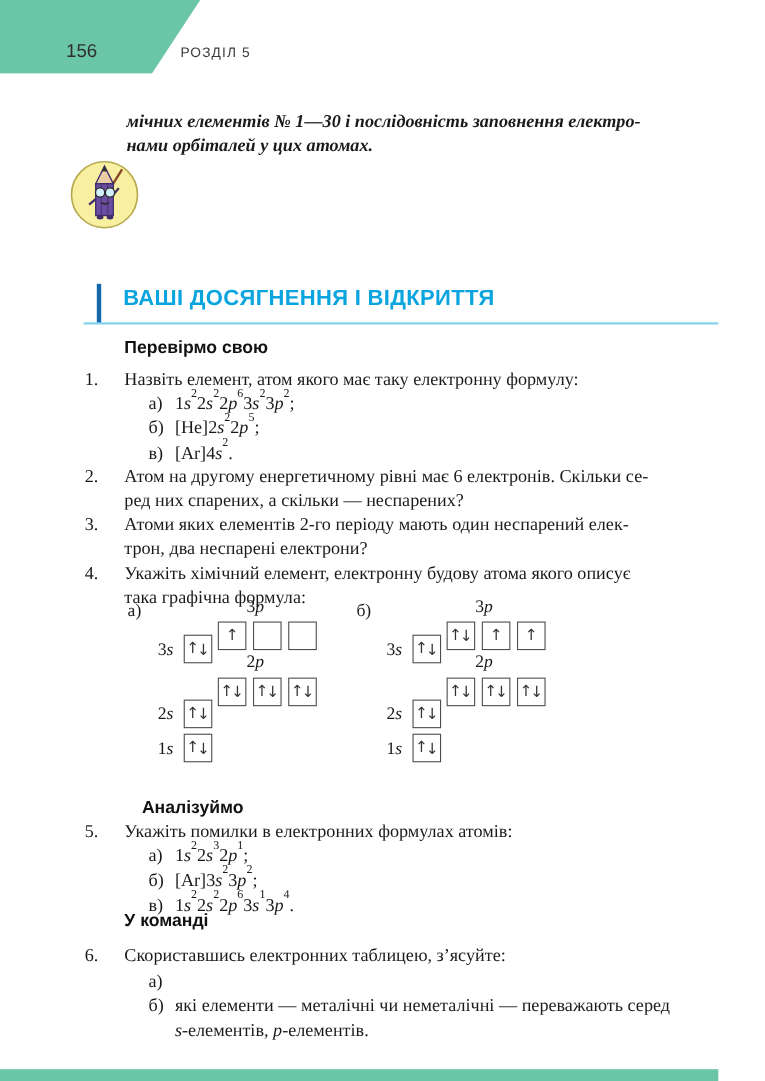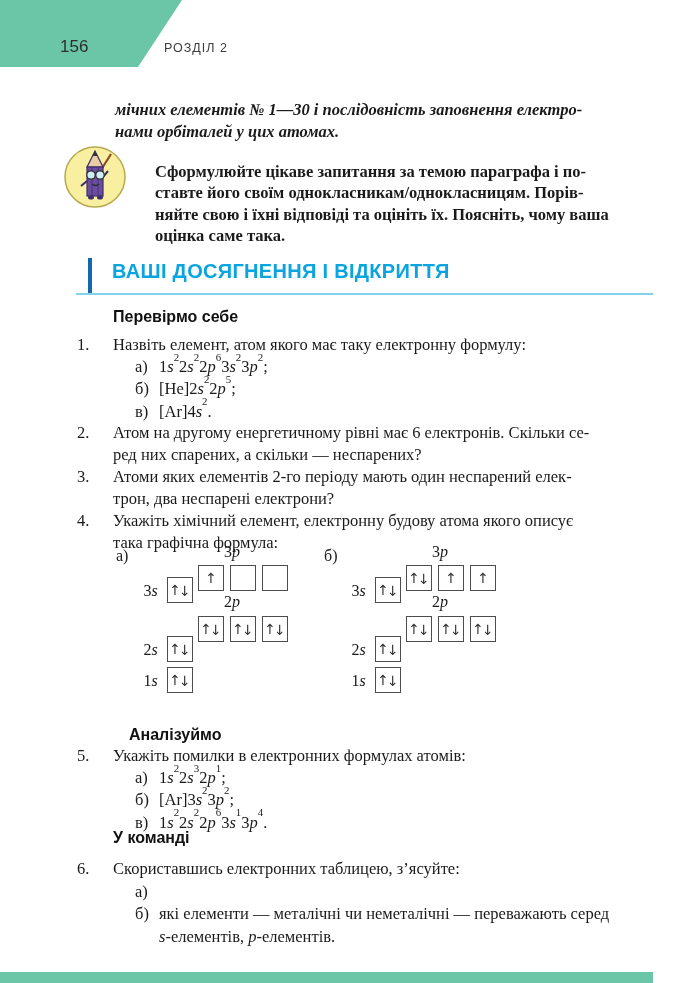--- a/index.html
+++ b/index.html
@@ -73,21 +73,21 @@
   
   .footer-bar{left:0;top:972px;width:695px;height:11px;background:var(--teal);}
 </style>
 </head>
 <body>
 
 <div class="page">
 
   <div class="ab hdr-shape"></div>
   <div class="ab page-num">156</div>
-  <div class="ab chapter">РОЗДІЛ 2</div>
+  <div class="ab chapter">РОЗДІЛ 5</div>
 
   <p class="ab intro">мічних елементів № 1—30 і послідовність заповнення електро-
 нами орбіталей у цих атомах.</p>
 
   <svg class="ab mascot-svg" width="64" height="64" viewBox="0 0 64 64">
     <circle cx="32" cy="32" r="30" fill="#f8f0a0" stroke="#b7a94e" stroke-width="1.5"></circle>
     <line x1="48" y1="9" x2="26" y2="44" stroke="#8a4a26" stroke-width="2.2"></line>
     <g>
       <polygon points="24,22 32,6 40,22" fill="#e9cda4" stroke="#3f2d6b" stroke-width="1.2"></polygon>
       <polygon points="29.5,11 32,6 34.5,11" fill="#333333"></polygon>
@@ -97,30 +97,26 @@
       <line x1="24" y1="36" x2="18" y2="41" stroke="#3f2d6b" stroke-width="2"></line>
       <line x1="40" y1="32" x2="45" y2="26" stroke="#3f2d6b" stroke-width="2"></line>
       <circle cx="28" cy="30" r="4.2" fill="#cfeef7" stroke="#2c2c2c" stroke-width="1.2"></circle>
       <circle cx="37" cy="30" r="4.2" fill="#cfeef7" stroke="#2c2c2c" stroke-width="1.2"></circle>
       <line x1="32.2" y1="30" x2="32.8" y2="30" stroke="#2c2c2c" stroke-width="1.4"></line>
       <path d="M29 39 q3.5 3 7 0" fill="none" stroke="#2c2c2c" stroke-width="1.3"></path>
       <ellipse cx="28" cy="52.5" rx="3" ry="2" fill="#3f2d6b"></ellipse>
       <ellipse cx="37" cy="52.5" rx="3" ry="2" fill="#3f2d6b"></ellipse>
     </g>
   </svg>
-  <p class="ab mascot-text">Сформулюйте цікаве запитання за темою параграфа і по-
-ставте його своїм однокласникам/однокласницям. Порів-
-няйте свою і їхні відповіді та оцініть їх. Поясніть, чому ваша
-оцінка саме така.</p>
 
   <div class="ab sec-bar"></div>
   <h2 class="ab sec-title" style="margin:0">ВАШІ ДОСЯГНЕННЯ І ВІДКРИТТЯ</h2>
   <div class="ab sec-underline"></div>
 
-  <h3 class="ab subhead sub-check" style="margin:0">Перевірмо себе</h3>
+  <h3 class="ab subhead sub-check" style="margin:0">Перевірмо свою</h3>
 
   <div class="ab q q1">
     <span class="q-num">1.</span>
     <span class="q-text">Назвіть елемент, атом якого має таку електронну формулу:</span>
   </div>
   <div class="ab q-items q1i">
     <div class="item">
       <span class="item-m">а)</span>
       <span class="item-t">1<i>s</i><sup>2</sup>2<i>s</i><sup>2</sup>2<i>p</i><sup>6</sup>3<i>s</i><sup>2</sup>3<i>p</i><sup>2</sup>;</span>
     </div>

